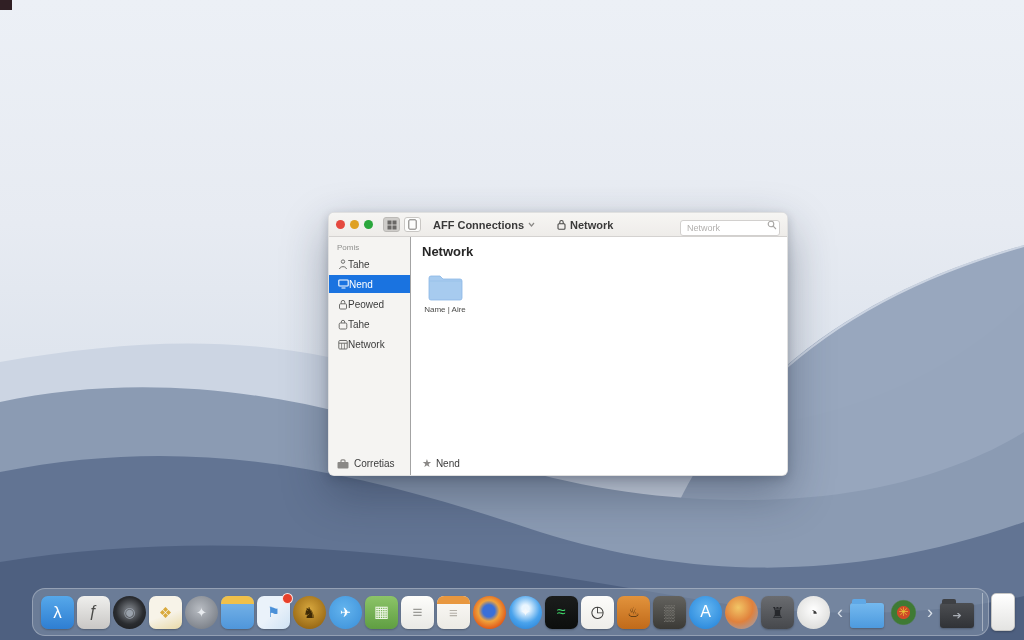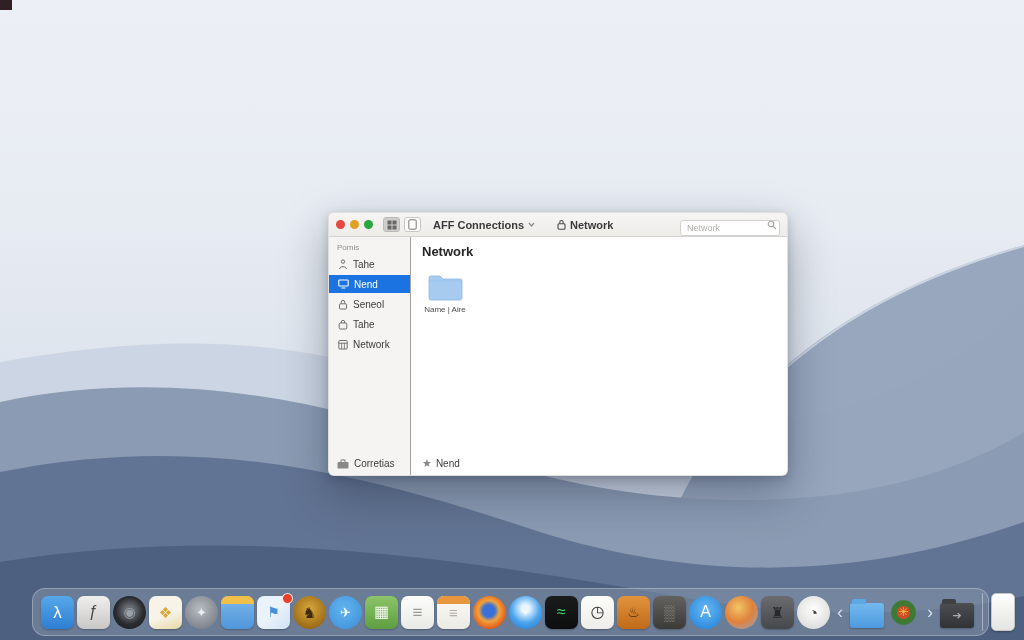--- a/index.html
+++ b/index.html
@@ -41,21 +41,21 @@
     border-radius:3px; background:#fff; font-size:9px; padding:0 14px 0 6px;
     color:#6a6a68; font-family:"Liberation Sans",sans-serif; }
   .search input::placeholder { color:#b2b0ae; }
   .search .mag { position:absolute; right:3px; top:3px; }
 
   .win-body { display:flex; height:calc(100% - 24px); }
 
   .sidebar { width:82px; background:#f5f4f2; border-right:1px solid #a3a3a3;
     position:relative; padding-top:4px; }
   .sb-header { font-size:8px; color:#90908e; margin:2px 0 3px 8px; }
-  .sb-item { display:flex; align-items:center; gap:5px; height:18px;
+  .sb-item { display:flex; align-items:center; height:18px;
     padding-left:9px; font-size:10px; color:#3c3c3c; margin-bottom:2px; }
   .sb-item svg { flex:0 0 auto; }
   .sb-item.selected { background:#1a73e0; color:#ffffff; }
   .sb-footer { position:absolute; left:8px; bottom:6px; display:flex;
     align-items:center; gap:5px; font-size:10px; color:#3c3c3c; }
 
   .main { flex:1; position:relative; padding:7px 11px; background:#fff; }
   .main-heading { font-size:13px; font-weight:700; color:#262626; }
   .file-item { width:46px; margin-top:13px; display:flex; flex-direction:column;
     align-items:center; }
@@ -167,21 +167,21 @@
           <line x1="3.5" y1="9" x2="7.5" y2="9" stroke="#ffffff" stroke-width="1.1"></line>
         </svg>
         <span>Nend</span>
       </div>
 
       <div class="sb-item">
         <svg width="10" height="11" viewBox="0 0 10 11">
           <rect x="1.5" y="4.8" width="7" height="5.2" rx="1" fill="none" stroke="#6e6e6c" stroke-width="1"></rect>
           <path d="M3.2,4.8 V3.2 a1.8,1.8 0 0 1 3.6,0 V4.8" fill="none" stroke="#6e6e6c" stroke-width="1"></path>
         </svg>
-        <span>Seneol</span>
+        <span>Peowed</span>
       </div>
 
       <div class="sb-item">
         <svg width="10" height="11" viewBox="0 0 10 11">
           <rect x="1.2" y="4" width="7.6" height="6" rx="1.2" fill="none" stroke="#6e6e6c" stroke-width="1"></rect>
           <path d="M3.3,4 V3 a1.7,1.7 0 0 1 3.4,0 V4" fill="none" stroke="#6e6e6c" stroke-width="1"></path>
         </svg>
         <span>Tahe</span>
       </div>
 

